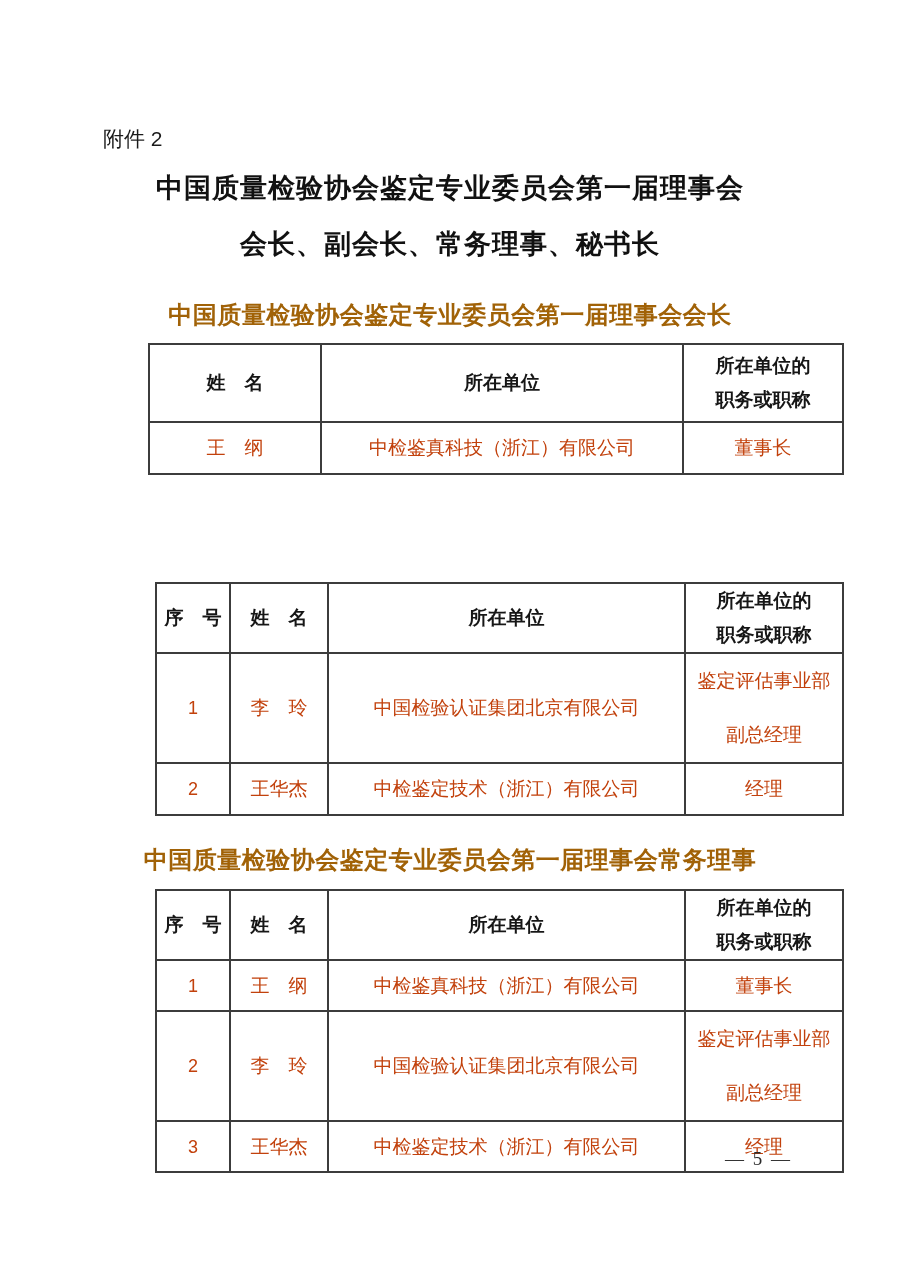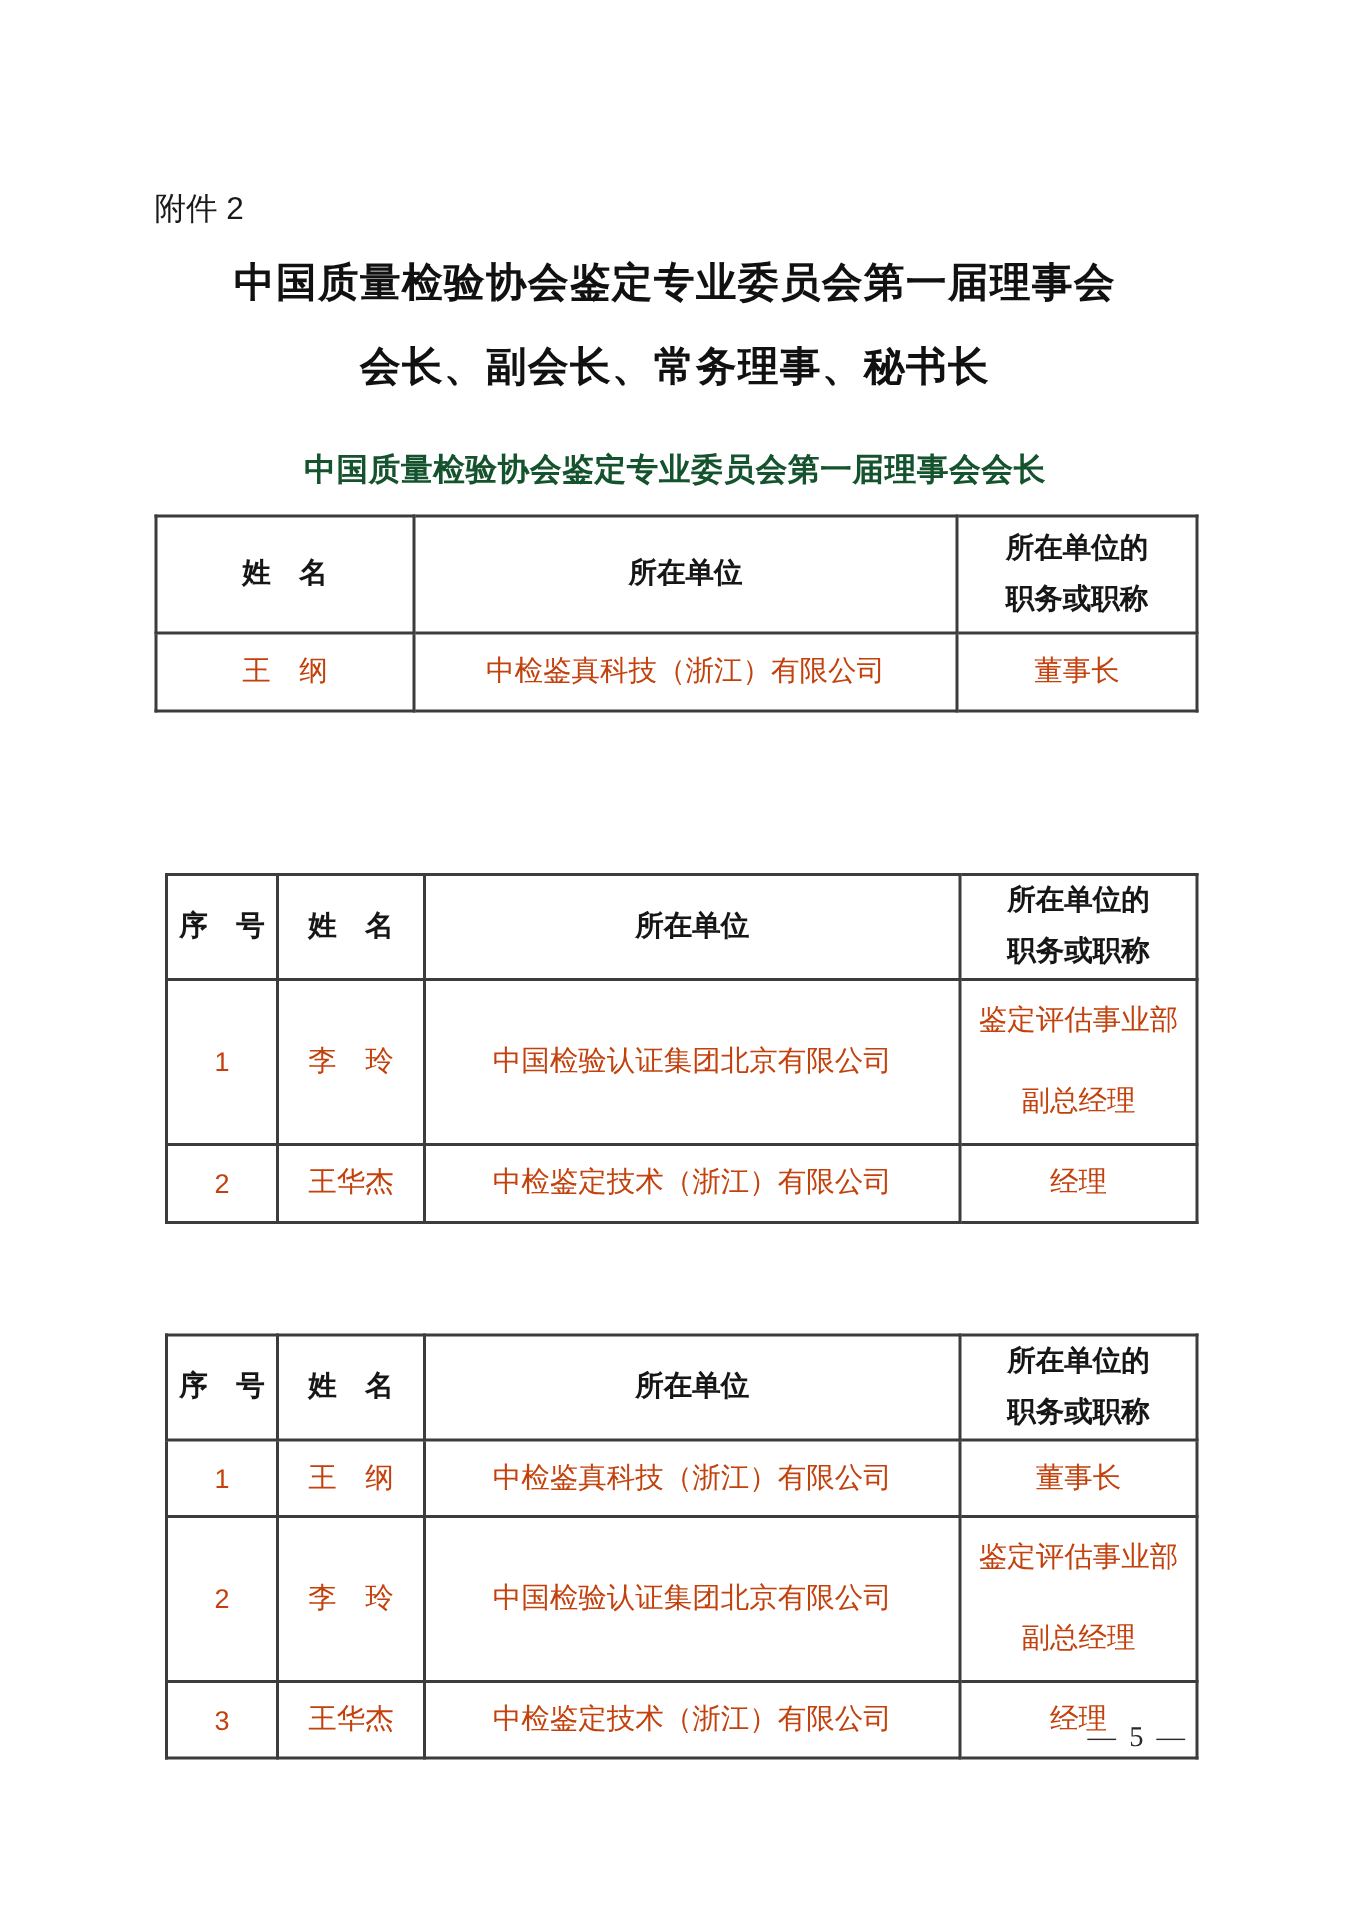--- a/index.html
+++ b/index.html
@@ -21,32 +21,33 @@
     position:absolute; left:0; width:100%;
     text-align:center;
     font-size:27px; font-weight:bold;
     letter-spacing:1px; color:#111111;
   }
   .doc-title.line1 { top:170px; }
   .doc-title.line2 { top:226px; }
   .section-title {
     position:absolute; left:0; width:100%;
     text-align:center;
-    font-size:21px; font-weight:bold;
-    letter-spacing:0.5px; color:#14532d;
+    font-size:24px; font-weight:bold;
+    letter-spacing:0.5px; color:#a16207;
   }
   .section-title.s1 { top:299px; }
   .section-title.s2 { top:537px; }
   .section-title.s3 { top:844px; }
 
   table.doc-table {
     position:absolute;
     border-collapse:collapse;
     table-layout:fixed;
     background:#ffffff;
+    margin-left:45px;
   }
   table.t1 { top:343px; left:103px; width:694px; }
   table.t2 { top:582px; left:110px; width:687px; }
   table.t3 { top:889px; left:110px; width:687px; }
 
   .doc-table th, .doc-table td {
     border:2px solid #3c3c3c;
     text-align:center;
     vertical-align:middle;
     white-space:pre-line;
@@ -147,20 +148,21 @@
     </tr>
     <tr class="r2">
       <td class="seq">2</td>
       <td>王华杰</td>
       <td>中检鉴定技术（浙江）有限公司</td>
       <td>经理</td>
     </tr>
   </tbody>
     </table>
 
+  <div class="section-title s3">中国质量检验协会鉴定专业委员会第一届理事会常务理事</div>
   <table class="doc-table t3 t23">
     <colgroup>
         <col class="c-seq">
         <col class="c-name">
         <col class="c-org">
         <col class="c-pos">
       </colgroup>
     <tbody>
         <tr class="hrow">
       <th>序　号</th>

